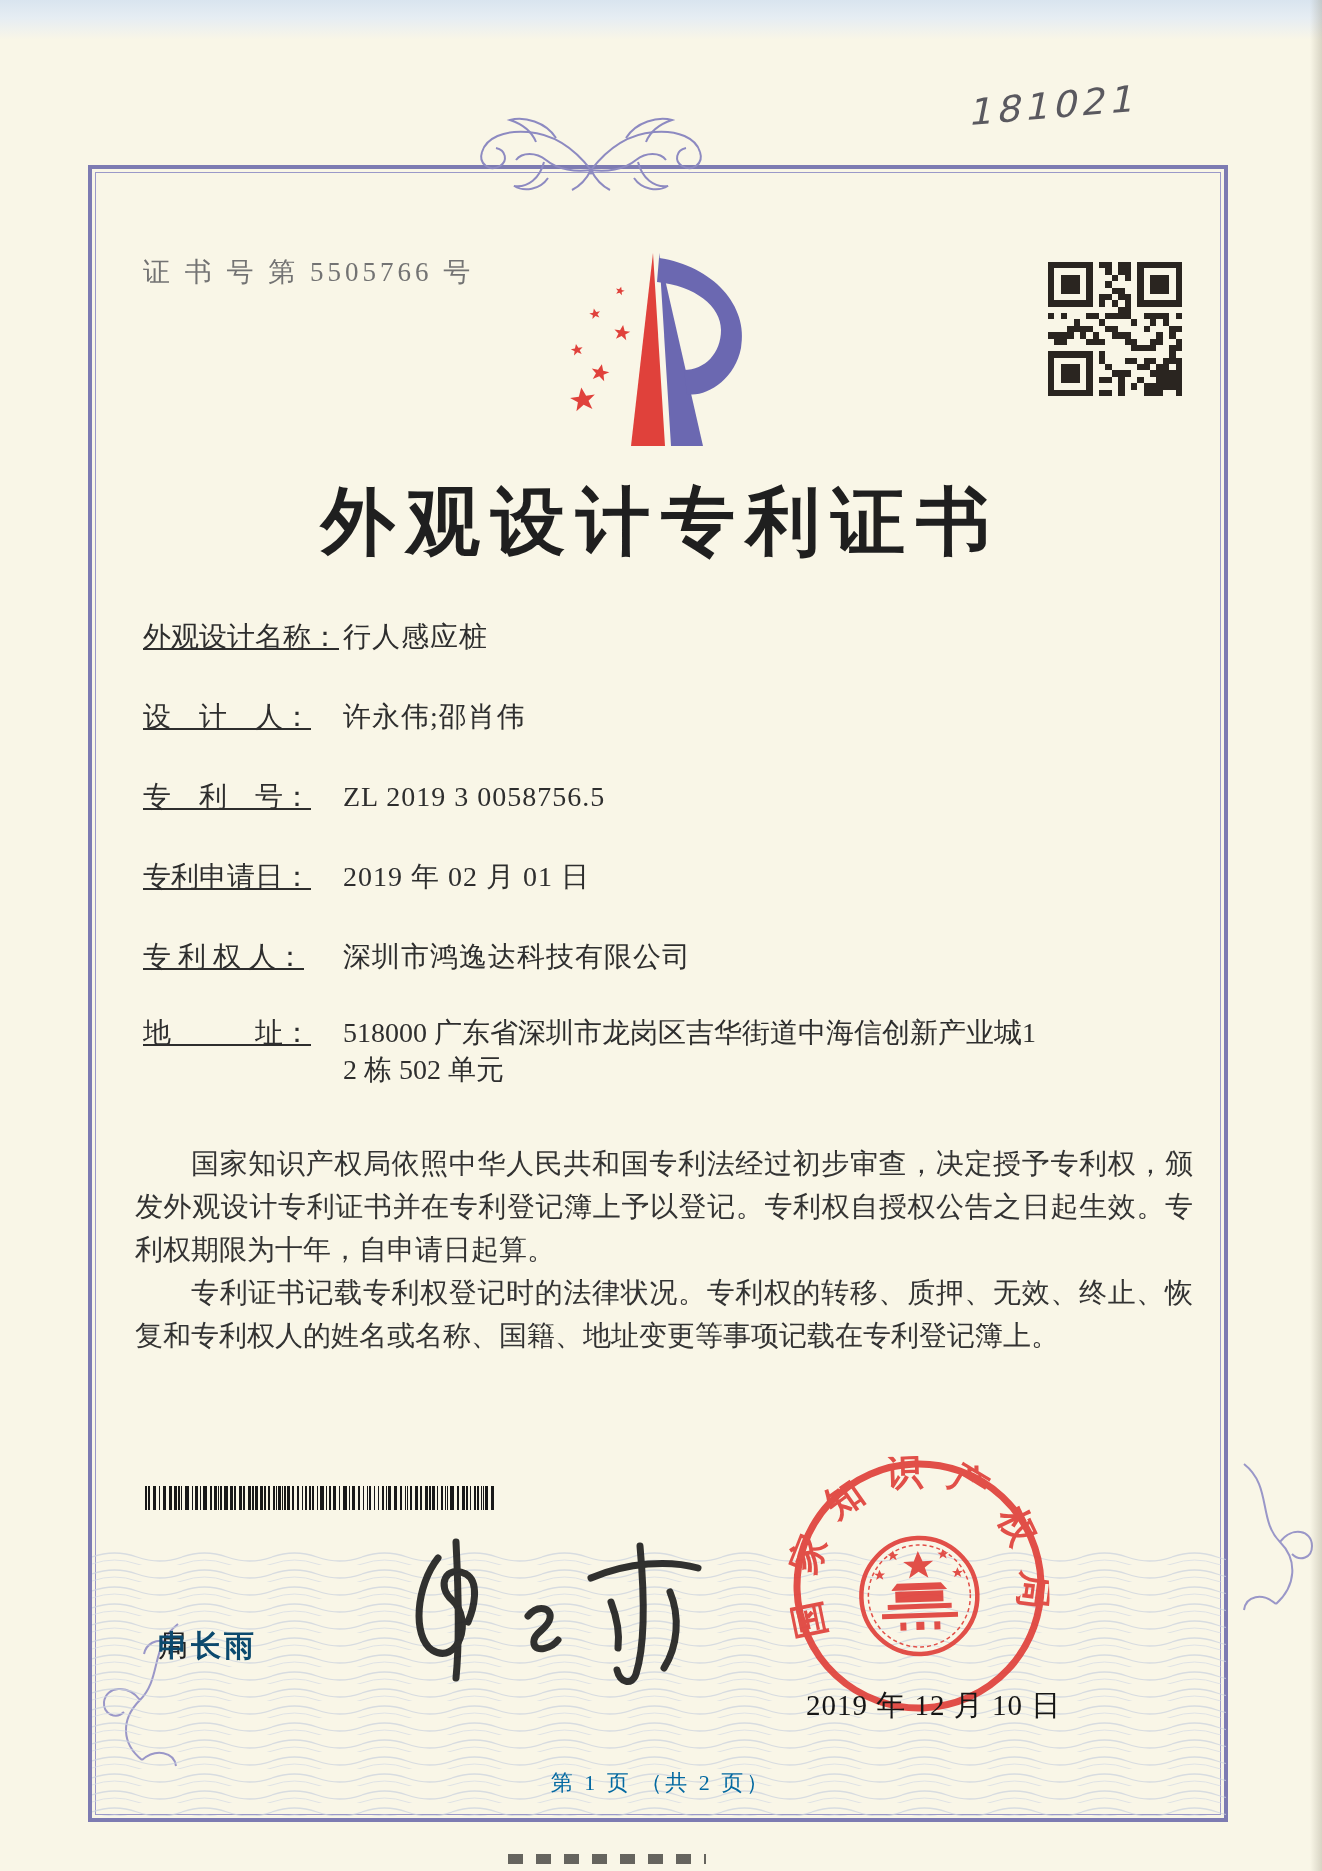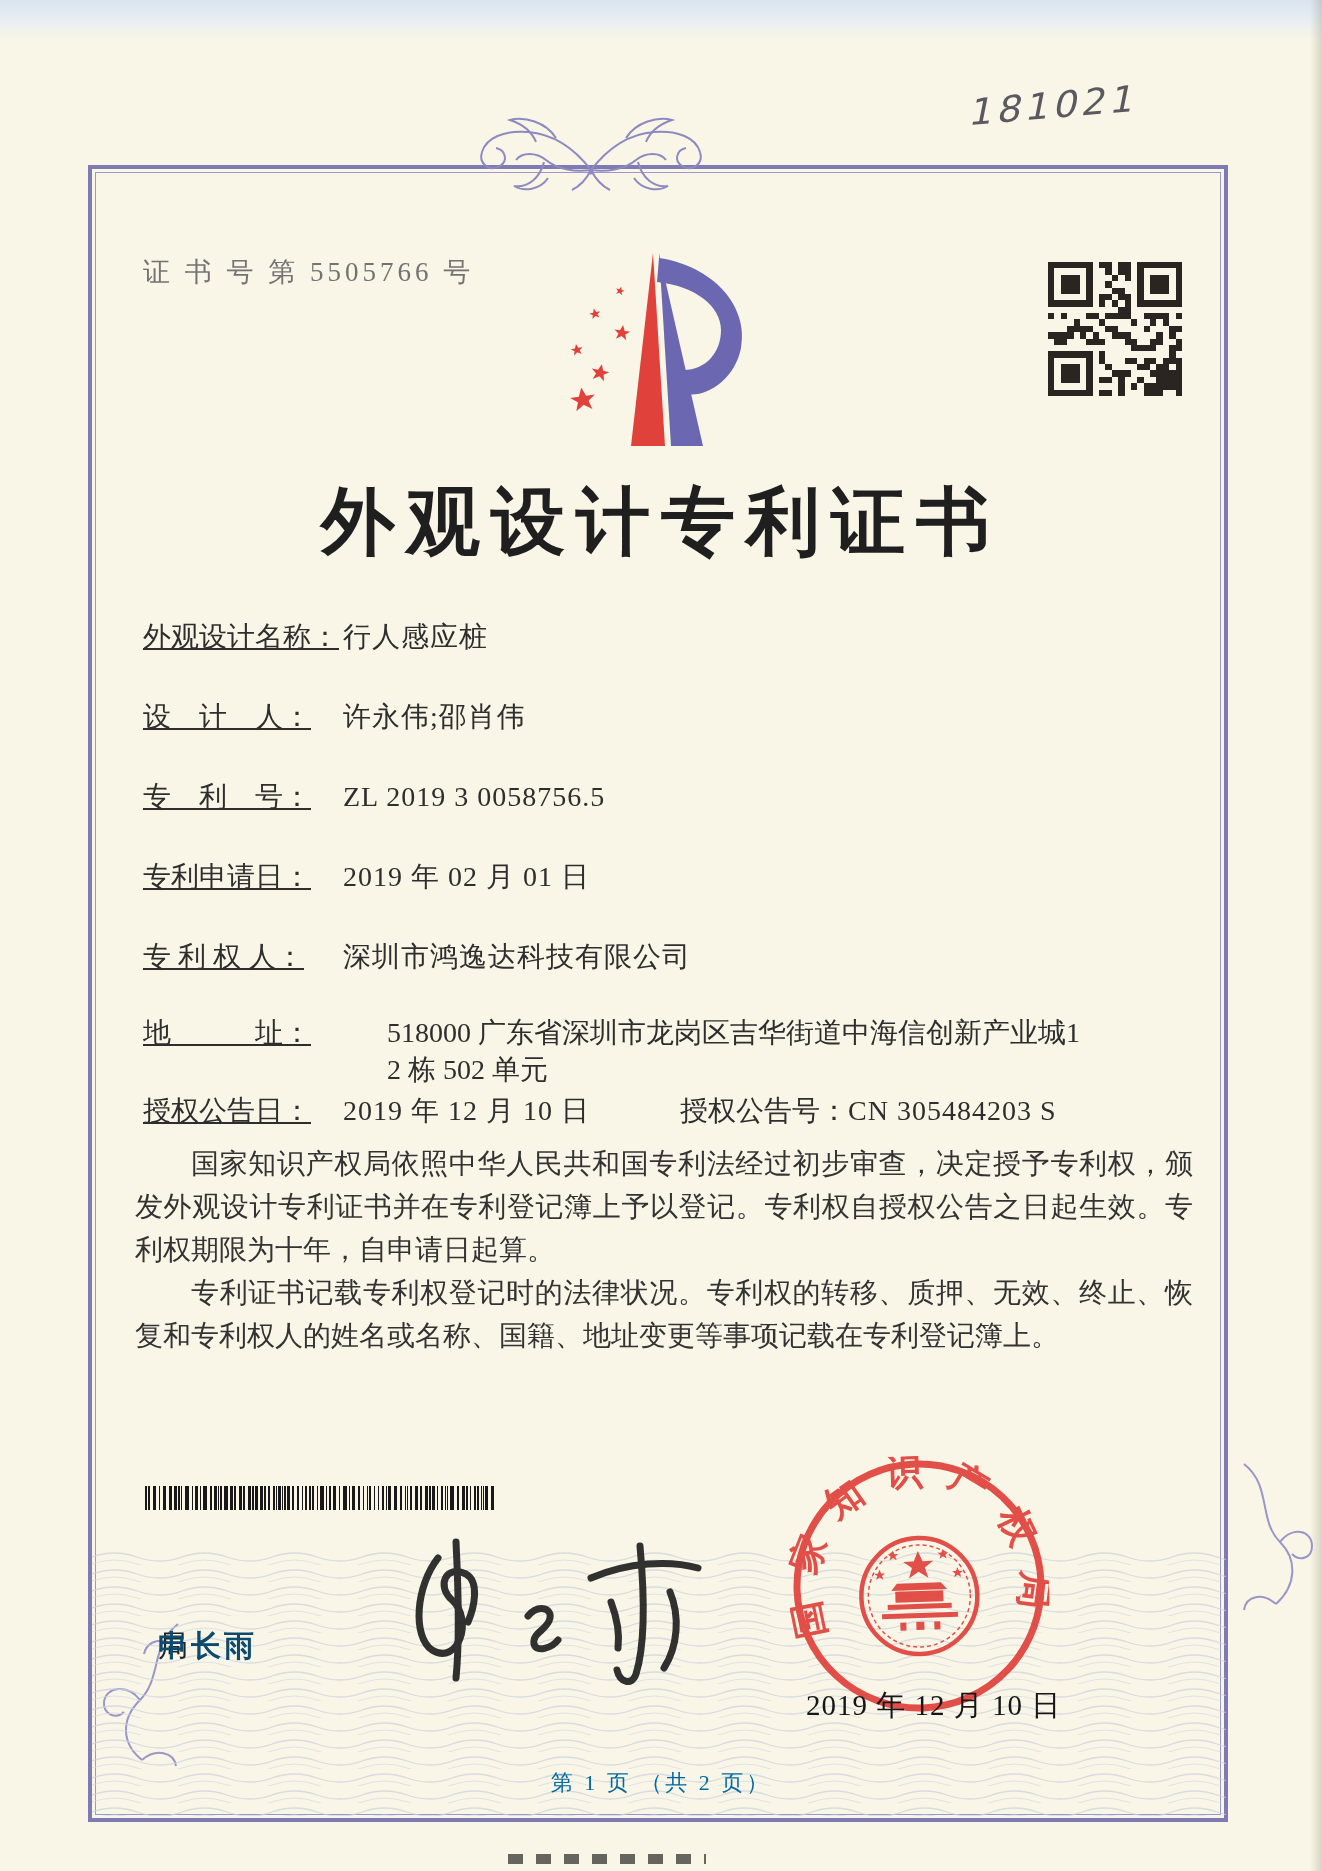--- a/index.html
+++ b/index.html
@@ -28,21 +28,21 @@
     letter-spacing:4px;opacity:.85;}
   .cert-no{left:143px;top:254px;font-size:27px;letter-spacing:4px;color:#737373;}
   .logo{left:553px;top:208px;width:212px;height:248px;}
   .qr{left:1048px;top:262px;width:134px;height:134px;shape-rendering:crispEdges;}
   .title{left:0;top:473px;width:1322px;margin:0;text-align:center;
     font-size:74px;font-weight:700;letter-spacing:11px;color:#1f1f1f;}
   
   .row{left:143px;width:1060px;height:38px;font-size:28px;white-space:nowrap;color:#2e2e2e;}
   .flabel{display:inline-block;width:200px;text-decoration:underline;}
   .fvalue{letter-spacing:1px;}
-  .addr-lines{display:inline-block;vertical-align:top;line-height:37px;margin-left:44px;}
+  .addr-lines{display:inline-block;vertical-align:top;line-height:37px;}
   .pair2{position:absolute;left:537px;top:0;}
   
   .paras{left:135px;top:1142px;width:1058px;font-size:28px;line-height:43px;
     text-align:justify;color:#333;}
   .paras p{margin:0;text-indent:2em;}
   .barcode{left:145px;top:1486px;width:352px;height:24px;fill:#181818;}
   .director-label{left:158px;top:1582px;font-size:30px;letter-spacing:3px;color:#222;z-index:3;margin-top:44px;}
   .director-name{left:158px;top:1626px;font-size:30px;letter-spacing:3px;color:#0c4a6e;z-index:3;font-weight:bold;}
   .sig{left:376px;top:1520px;width:345px;height:180px;z-index:4;}
   .waves{left:92px;top:1548px;width:1134px;height:268px;z-index:1;}
@@ -281,26 +281,20 @@
   </div>
   <div class="abs row" style="top:858px">
     <span class="flabel">专利申请日：</span><span class="fvalue">2019 年 02 月 01 日</span>
   </div>
   <div class="abs row" style="top:938px">
     <span class="flabel">专 利 权 人：</span><span class="fvalue">深圳市鸿逸达科技有限公司</span>
   </div>
   <div class="abs row" style="top:1014px;height:78px">
     <span class="flabel">地　　　址：</span><span class="addr-lines"><span>518000 广东省深圳市龙岗区吉华街道中海信创新产业城1</span><br><span>2 栋 502 单元</span></span>
   </div>
-  <div class="abs row" style="top:1092px">
-    <span class="flabel">授权公告日：</span><span class="fvalue">2019 年 12 月 10 日</span>
-    <span class="pair2">
-      <span>授权公告号：</span><span class="fvalue">CN 305484203 S</span>
-    </span>
-  </div>
 
   <div class="abs paras">
     <p>国家知识产权局依照中华人民共和国专利法经过初步审查，决定授予专利权，颁发外观设计专利证书并在专利登记簿上予以登记。专利权自授权公告之日起生效。专利权期限为十年，自申请日起算。</p>
     <p>专利证书记载专利权登记时的法律状况。专利权的转移、质押、无效、终止、恢复和专利权人的姓名或名称、国籍、地址变更等事项记载在专利登记簿上。</p>
   </div>
 
   <svg class="abs barcode z2" viewBox="0 0 352 24" preserveAspectRatio="none">
       <rect x="0" y="0" width="2" height="24"></rect>
       <rect x="3" y="0" width="2" height="24"></rect>
       <rect x="8" y="0" width="3" height="24"></rect>

